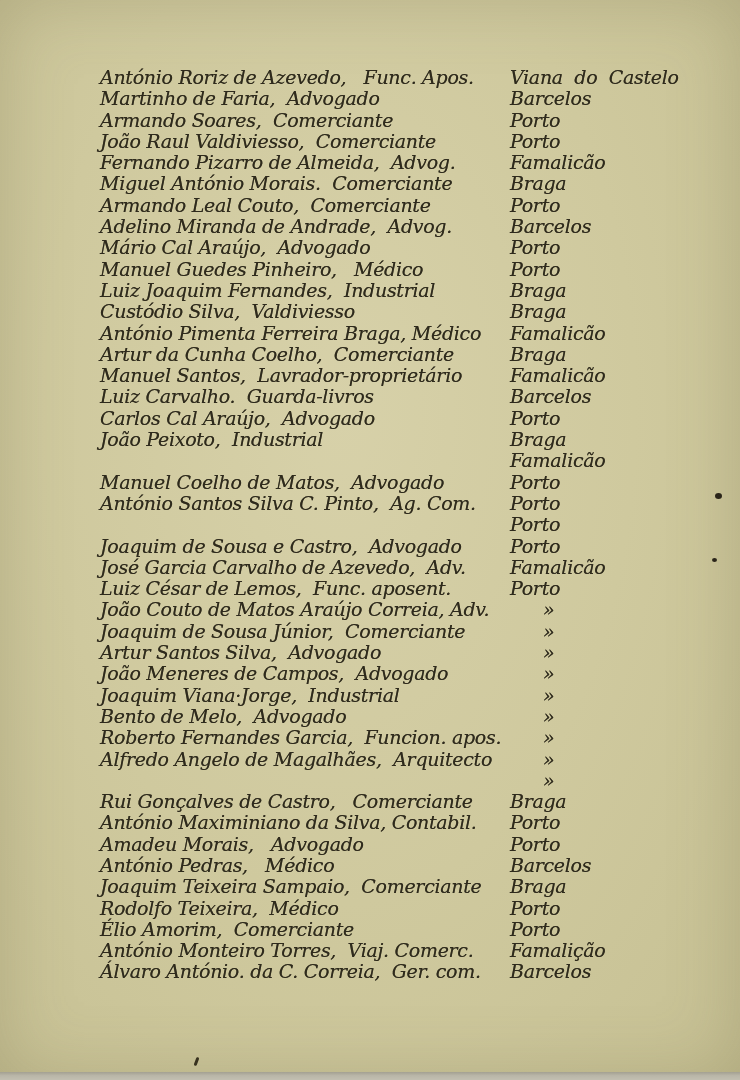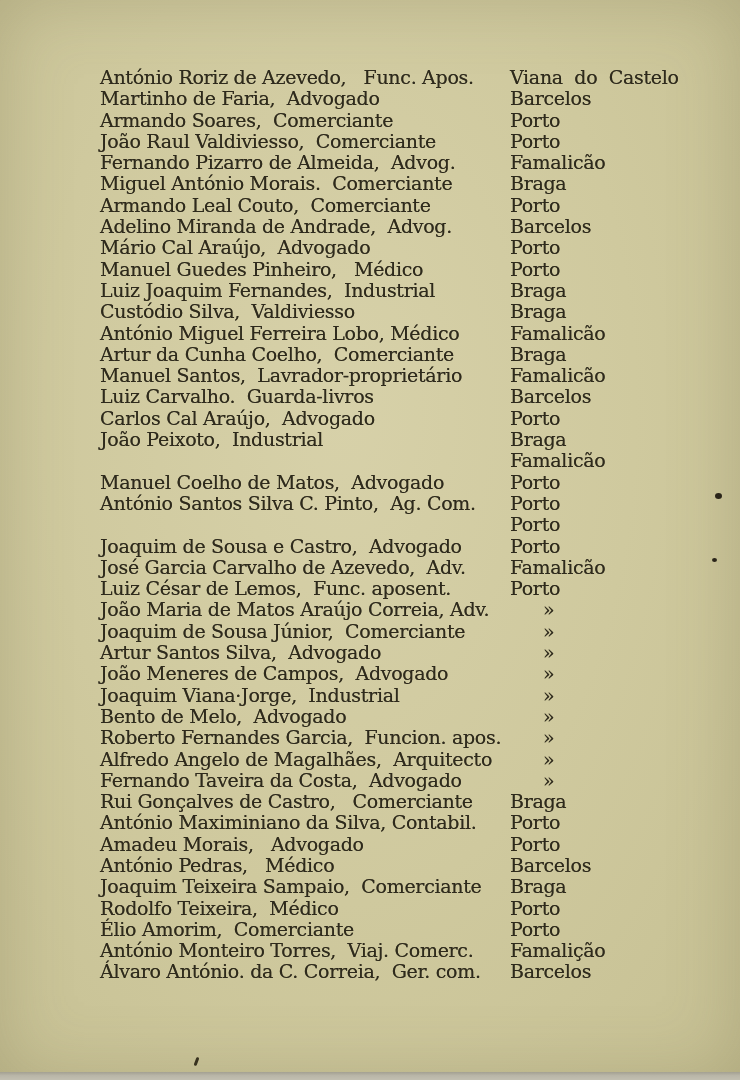--- a/index.html
+++ b/index.html
@@ -13,20 +13,21 @@
     width: 740px; height: 1080px;
     overflow: hidden;
     background: var(--paper, #cfc99e);
     background-image: radial-gradient(ellipse at 46% 38%, #d7d1a9 0%, #cfc99e 52%, #c6c093 100%);
     box-shadow: inset 0 0 70px rgba(110, 104, 70, 0.28);
   }
   .list {
     position: absolute;
     left: 100px; top: 67px;
     width: 620px;
+    font-style: italic;
   }
   .row {
     position: relative;
     height: 21.3px;
     line-height: 21.3px;
     font-size: 19px;
     color: var(--ink, #2e2a1c);
     letter-spacing: -0.3px;
     white-space: pre;
     text-shadow: 0 0 0.5px rgba(46, 42, 28, 0.65);
@@ -114,21 +115,21 @@
     <span class="person">Luiz Joaquim Fernandes,  Industrial</span>
     <span class="city">Braga</span>
   </div>
 
   <div class="row">
     <span class="person">Custódio Silva,  Valdiviesso</span>
     <span class="city">Braga</span>
   </div>
 
   <div class="row">
-    <span class="person">António Miguel Ferreira Lobo, Médico</span>
+    <span class="person">António Pimenta Ferreira Braga, Médico</span>
     <span class="city">Famalicão</span>
   </div>
 
   <div class="row">
     <span class="person">Artur da Cunha Coelho,  Comerciante</span>
     <span class="city">Braga</span>
   </div>
 
   <div class="row">
     <span class="person">Manuel Santos,  Lavrador-proprietário</span>
@@ -177,21 +178,21 @@
     <span class="person">José Garcia Carvalho de Azevedo,  Adv.</span>
     <span class="city">Famalicão</span>
   </div>
 
   <div class="row">
     <span class="person">Luiz César de Lemos,  Func. aposent.</span>
     <span class="city">Porto</span>
   </div>
 
   <div class="row">
-    <span class="person">João Maria de Matos Araújo Correia, Adv.</span>
+    <span class="person">João Couto de Matos Araújo Correia, Adv.</span>
     <span class="city ditto">»</span>
   </div>
 
   <div class="row">
     <span class="person">Joaquim de Sousa Júnior,  Comerciante</span>
     <span class="city ditto">»</span>
   </div>
 
   <div class="row">
     <span class="person">Artur Santos Silva,  Advogado</span>
@@ -217,21 +218,20 @@
     <span class="person">Roberto Fernandes Garcia,  Funcion. apos.</span>
     <span class="city ditto">»</span>
   </div>
 
   <div class="row">
     <span class="person">Alfredo Angelo de Magalhães,  Arquitecto</span>
     <span class="city ditto">»</span>
   </div>
 
   <div class="row">
-    <span class="person">Fernando Taveira da Costa,  Advogado</span>
     <span class="city ditto">»</span>
   </div>
 
   <div class="row">
     <span class="person">Rui Gonçalves de Castro,   Comerciante</span>
     <span class="city">Braga</span>
   </div>
 
   <div class="row">
     <span class="person">António Maximiniano da Silva, Contabil.</span>

